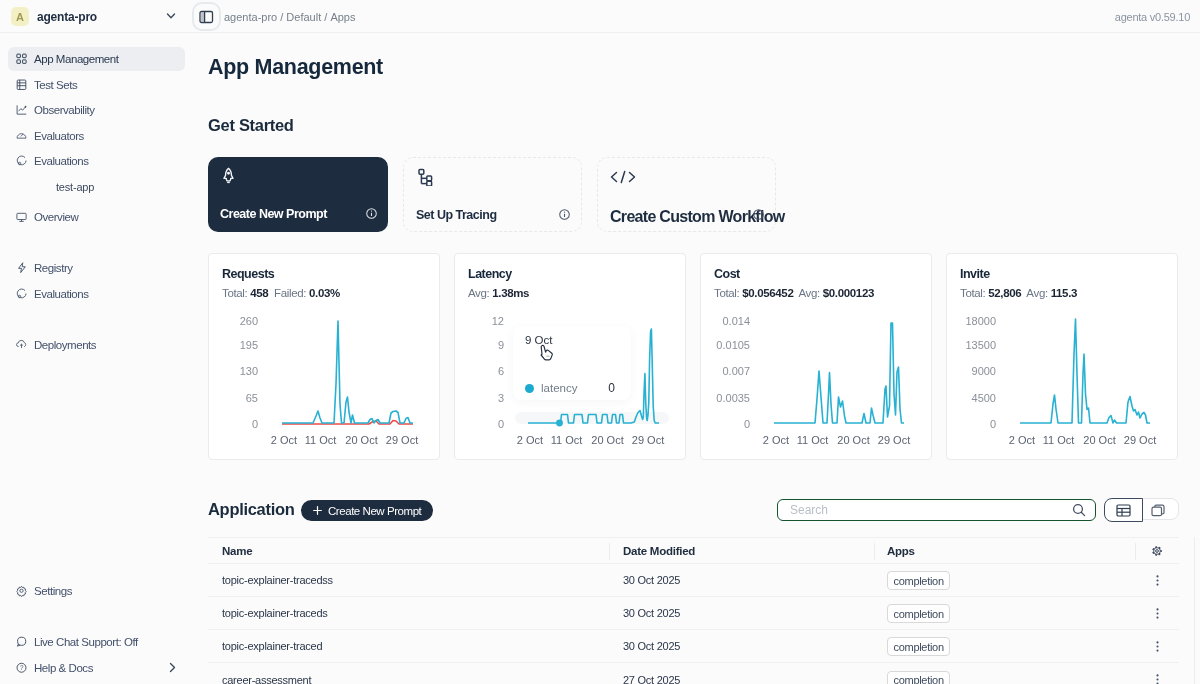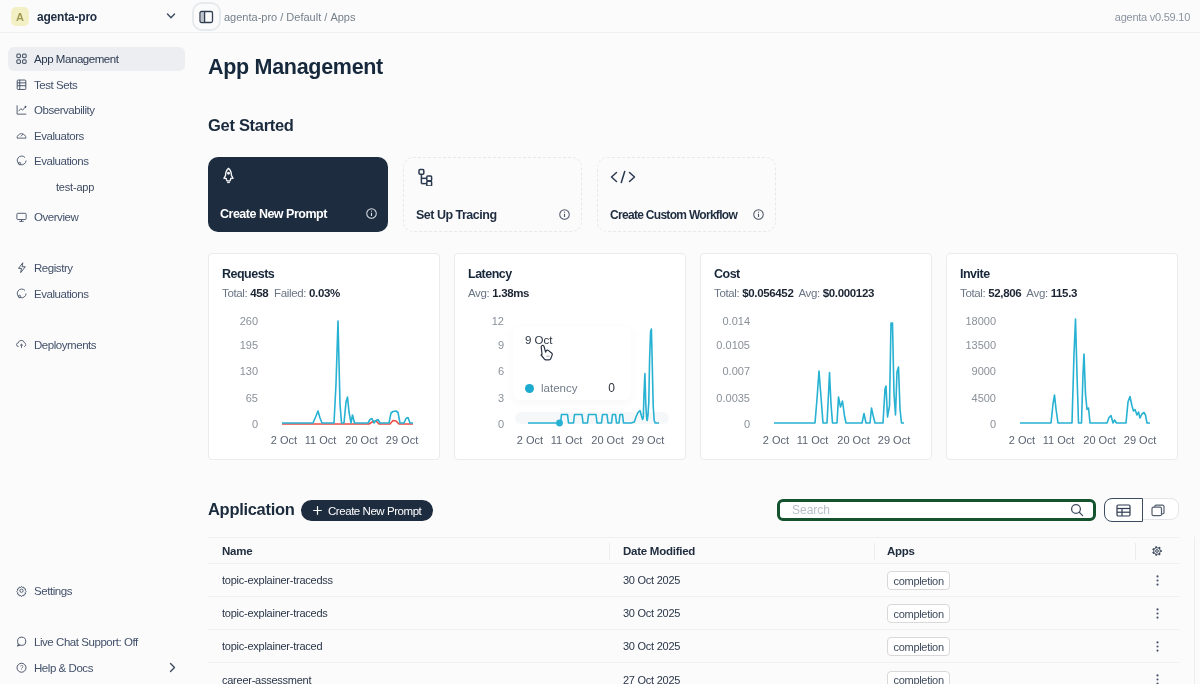--- a/index.html
+++ b/index.html
@@ -48,21 +48,21 @@
 .scard .t { position:absolute; left:13px; top:13px; font-size:12.5px; font-weight:700; letter-spacing:-0.5px; color:#17273a; }
 .scard .sub { position:absolute; left:13px; top:33px; font-size:11.5px; letter-spacing:-0.35px; color:#6a7585; }
 .scard .sub b { color:#1c2534; font-weight:700; }
 .scard svg.plot { position:absolute; left:0; top:0; }
 
 #apph { left:208px; top:500px; }
 #newbtn { position:absolute; left:301px; top:500px; height:21px; padding:0 12px;
   background:#1d2c3f; border-radius:10.5px; color:#fff; font-size:11.5px; letter-spacing:-0.45px;
   display:flex; align-items:center; gap:6px; }
 #search { position:absolute; left:777px; top:499px; width:319px; height:22px;
-  border:3px solid #14532d; border-radius:6px; background:#fff; display:flex; align-items:center; }
+  border:1px solid #14532d; border-radius:6px; background:#fff; display:flex; align-items:center; }
 #search .ph { margin-left:12px; font-size:12px; color:#b9bfc7; flex:1; }
 #seg { position:absolute; left:1104px; top:498px; width:75px; height:22px;
   background:#fff; border:1px solid #e3e6e9; border-radius:8px; }
 #seg .s1 { position:absolute; left:-1px; top:-1px; width:39px; height:24px;
   border:1px solid #3d4c61; border-radius:8px 0 0 8px;
   display:flex; align-items:center; justify-content:center; background:#fff; }
 #seg .s2 { position:absolute; right:6px; top:0px; width:28px; height:22px;
   display:flex; align-items:center; justify-content:center; }
 
 #tbl { position:absolute; left:208px; top:537px; width:971px; }
@@ -273,21 +273,21 @@
 <div class="gscard" id="gs3">
   <span class="ic" style="top:12px;">
       <svg width="26" height="14" viewBox="0 0 26 14">
         <g fill="none" stroke="#2b3a50" stroke-width="1.5" stroke-linecap="round" stroke-linejoin="round">
           <path d="M6.5 2.5 L1.5 7 L6.5 11.5"></path>
           <path d="M19.5 2.5 L24.5 7 L19.5 11.5"></path>
           <path d="M14.7 1.5 L11.3 12.5"></path>
         </g>
       </svg>
     </span>
-  <span class="lbl" style="font-size:12px; letter-spacing:-0.7px;">Create Custom Workflow</span>
+  <span class="lbl" style="font-size:16px; letter-spacing:-0.7px;">Create Custom Workflow</span>
   <span class="info">
       <svg width="11" height="11" viewBox="0 0 12 12">
         <circle cx="6" cy="6" r="5.2" fill="none" stroke="#4a5568" stroke-width="1.1"></circle>
         <line x1="6" y1="5.2" x2="6" y2="8.7" stroke="#4a5568" stroke-width="1.2"></line>
         <circle cx="6" cy="3.4" r="0.7" fill="#4a5568"></circle>
       </svg>
     </span>
 </div>
 
 <div class="scard" style="left:208px;">

